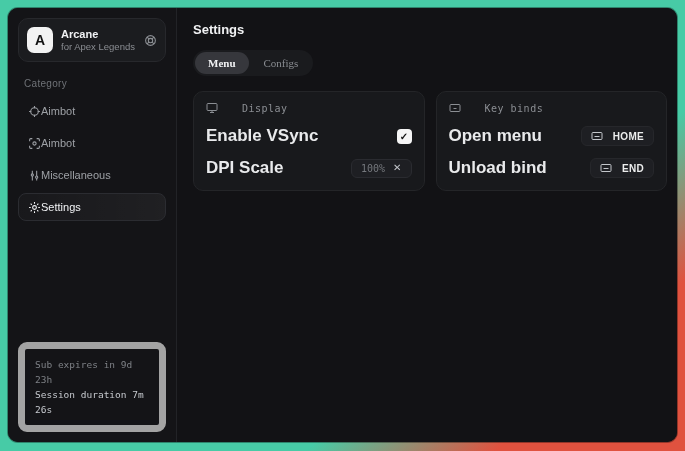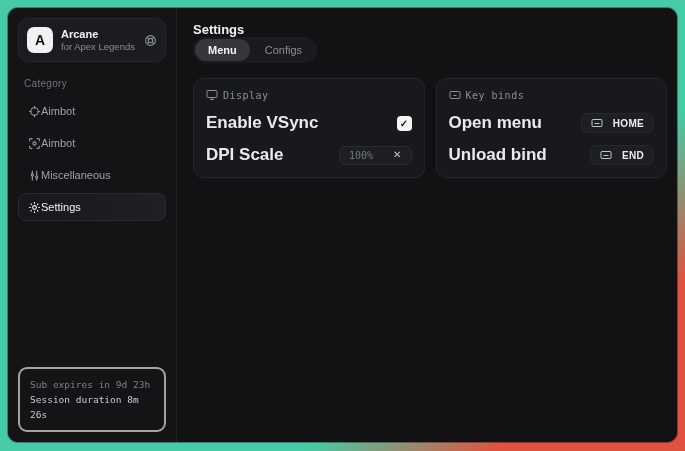--- a/index.html
+++ b/index.html
@@ -42,58 +42,58 @@
     cursor:default;
   }
   .nav-item .ni-icon { display:flex; color:#9da0a5; }
   .nav-item.selected {
     color:#f2f3f5; border-color:#2b2c31;
     background:linear-gradient(90deg, rgba(255,255,255,0.02), rgba(255,255,255,0.05));
   }
   .nav-item.selected .ni-icon { color:#f2f3f5; }
   .sidebar-spacer { flex:1; }
   .session-card {
-    border:2px solid #a3a3a3; border-radius:9px; padding:8px 10px;
+    border:7px solid #a3a3a3; border-radius:9px; padding:8px 10px;
     font-family:"DejaVu Sans Mono", monospace; font-size:9.5px; line-height:15px;
   }
   .session-line1 { color:#7e8186; }
   .session-line2 { color:#c6c9ce; }
   
   .main { flex:1; padding:14px 10px 14px 16px; background:#121215; }
   .page-title { color:#f0f1f3; font-size:13px; font-weight:bold; }
   .tabs {
-    margin-top:0; display:inline-flex; background:#1a1b1e;
-    border-radius:15px; padding:2px; gap:2px;
+    margin-top:13px; display:inline-flex; background:#1a1b1e;
+    border-radius:15px; padding:2px; gap:2px;font-family:Liberation Serif, serif;
   }
   .tab {
     font-size:11px; padding:5px 13px; border-radius:13px; color:#8a8d92; cursor:default;
   }
   .tab.selected { background:#36373c; color:#f2f3f5; font-weight:bold; }
   .cards { margin-top:15px; display:flex; gap:11px; }
   .card {
     flex:1; background:#18191c; border:1px solid #242528; border-radius:10px;
     padding:10px 12px 12px 12px;
   }
   .card-header {
-    display:flex; align-items:center; gap:5px; color:#8b8e93;
+    display:flex; align-items:center; gap:24px; color:#8b8e93;
     font-family:"DejaVu Sans Mono", monospace; font-size:10px; letter-spacing:.5px;
   }
   .card-header .ch-icon { display:flex; color:#8b8e93; }
   .card-row {
     margin-top:12px; display:flex; align-items:center; justify-content:space-between;
     min-height:18px;
   }
   .row-label { color:#e9eaec; font-size:17px; font-weight:bold; }
   .checkbox {
     width:15px; height:15px; background:#f5f5f5; border-radius:4px;
     display:flex; align-items:center; justify-content:center;
     color:#111; font-size:10px; font-weight:bold; cursor:default;
   }
   .dpi-control {
-    display:flex; align-items:center; gap:20px; background:#1e1f23;
+    display:flex; align-items:center; gap:8px; background:#1e1f23;
     border:1px solid #2a2b30; border-radius:6px; padding:3px 9px; cursor:default;
   }
   .dpi-value {
     font-family:"DejaVu Sans Mono", monospace; font-size:10px; color:#75787d;
   }
   .dpi-clear { color:#c3c6cb; font-size:10px; line-height:10px; }
   .keybind-chip {
     display:flex; align-items:center; gap:10px; background:#1e1f23;
     border:1px solid #26272b; border-radius:6px; padding:3px 9px; cursor:default;
   }
@@ -182,21 +182,21 @@
         </span>
         <span>Settings</span>
       </div>
 
     </div>
 
     <div class="sidebar-spacer"></div>
 
     <div class="session-card">
       <div class="session-line1">Sub expires in 9d 23h</div>
-      <div class="session-line2">Session duration 8m 26s</div>
+      <div class="session-line2">Session duration 7m 26s</div>
     </div>
 
   </div>
 
   <div class="main">
 
     <div class="page-title">Settings</div>
 
     <div class="tabs">
       <div class="tab selected">Menu</div>

